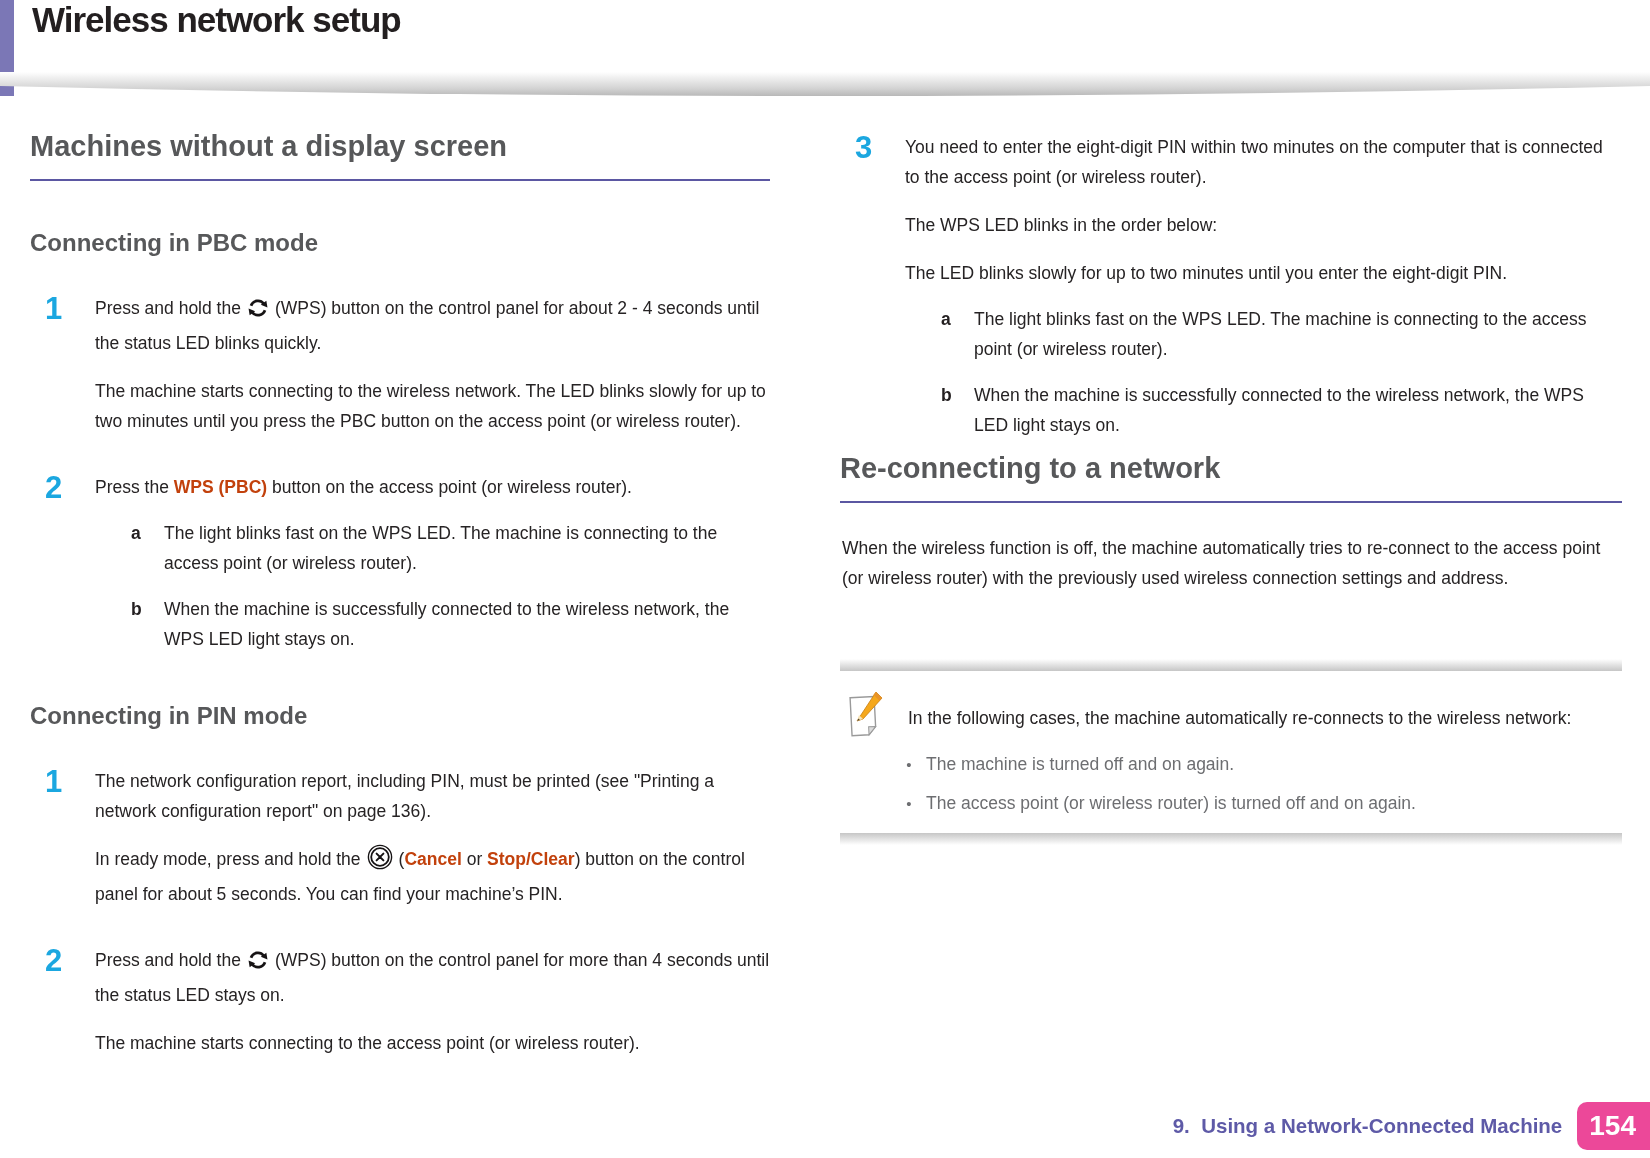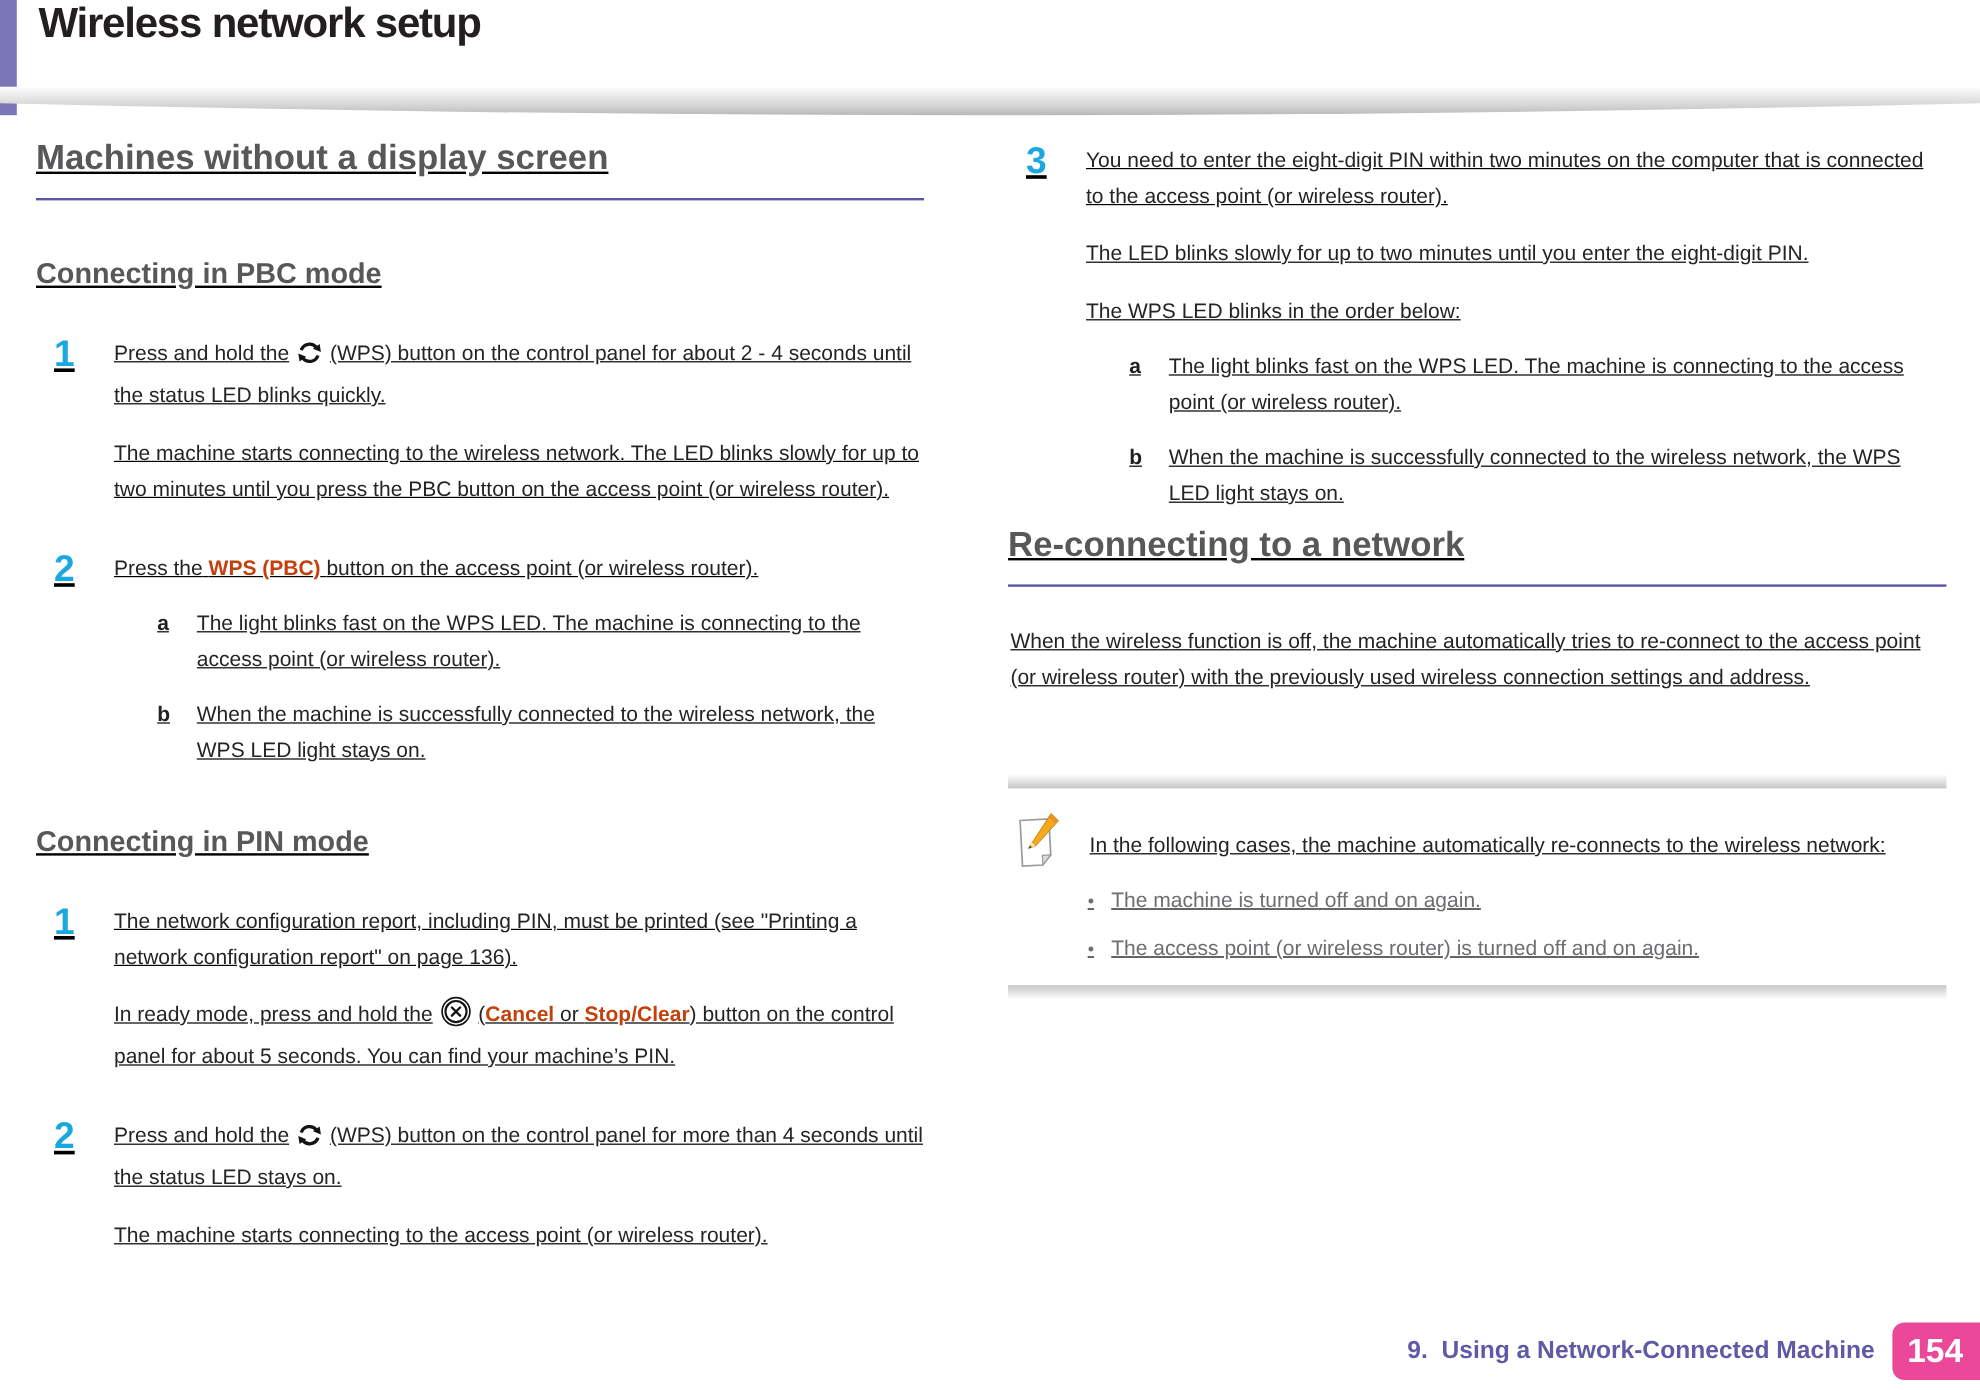--- a/index.html
+++ b/index.html
@@ -9,21 +9,21 @@
     font-family:"Liberation Sans", sans-serif;
     -webkit-font-smoothing:antialiased;
   }
   .corner-bar{position:absolute;left:0;top:0;width:14px;height:96px;background:#7B77B6;}
   .page-title{
     position:absolute;left:32px;top:0px;margin:0;
     font-size:35px;font-weight:700;color:#231F20;letter-spacing:-1px;
   }
   .swoosh{position:absolute;left:0;top:72px;width:1650px;height:32px;display:block;}
 
-  .col{position:absolute;top:104px;text-decoration:underline;}
+  .col{position:absolute;top:118px;}
   .col-left{left:30px;width:740px;}
   .col-right{left:840px;width:782px;}
 
   h2.section-title{
     margin:12px 0 0 0;font-size:29px;font-weight:700;color:#57585A;
     padding-bottom:16px;border-bottom:2px solid #5B57A2;
   }
   h3.sub-title{margin:48px 0 0 0;font-size:24px;font-weight:700;color:#57585A;}
 
   .step{display:flex;margin-top:36px;}
@@ -146,22 +146,22 @@
   </div>
 
 </div>
 
 <div class="col col-right">
 
   <div class="step" style="margin-top:14px;">
     <div class="step-num">3</div>
     <div class="step-body">
       <p>You need to enter the eight-digit PIN within two minutes on the computer that is connected to the access point (or wireless router).</p>
+      <p class="gap-lg">The WPS LED blinks in the order below:</p>
       <p class="gap-lg">The LED blinks slowly for up to two minutes until you enter the eight-digit PIN.</p>
-      <p class="gap-lg">The WPS LED blinks in the order below:</p>
       <div class="subitem">
         <div class="subitem-marker">a</div>
         <div class="subitem-text">The light blinks fast on the WPS LED. The machine is connecting to the access point (or wireless router).</div>
       </div>
       <div class="subitem">
         <div class="subitem-marker">b</div>
         <div class="subitem-text">When the machine is successfully connected to the wireless network, the WPS LED light stays on.</div>
       </div>
     </div>
   </div>

